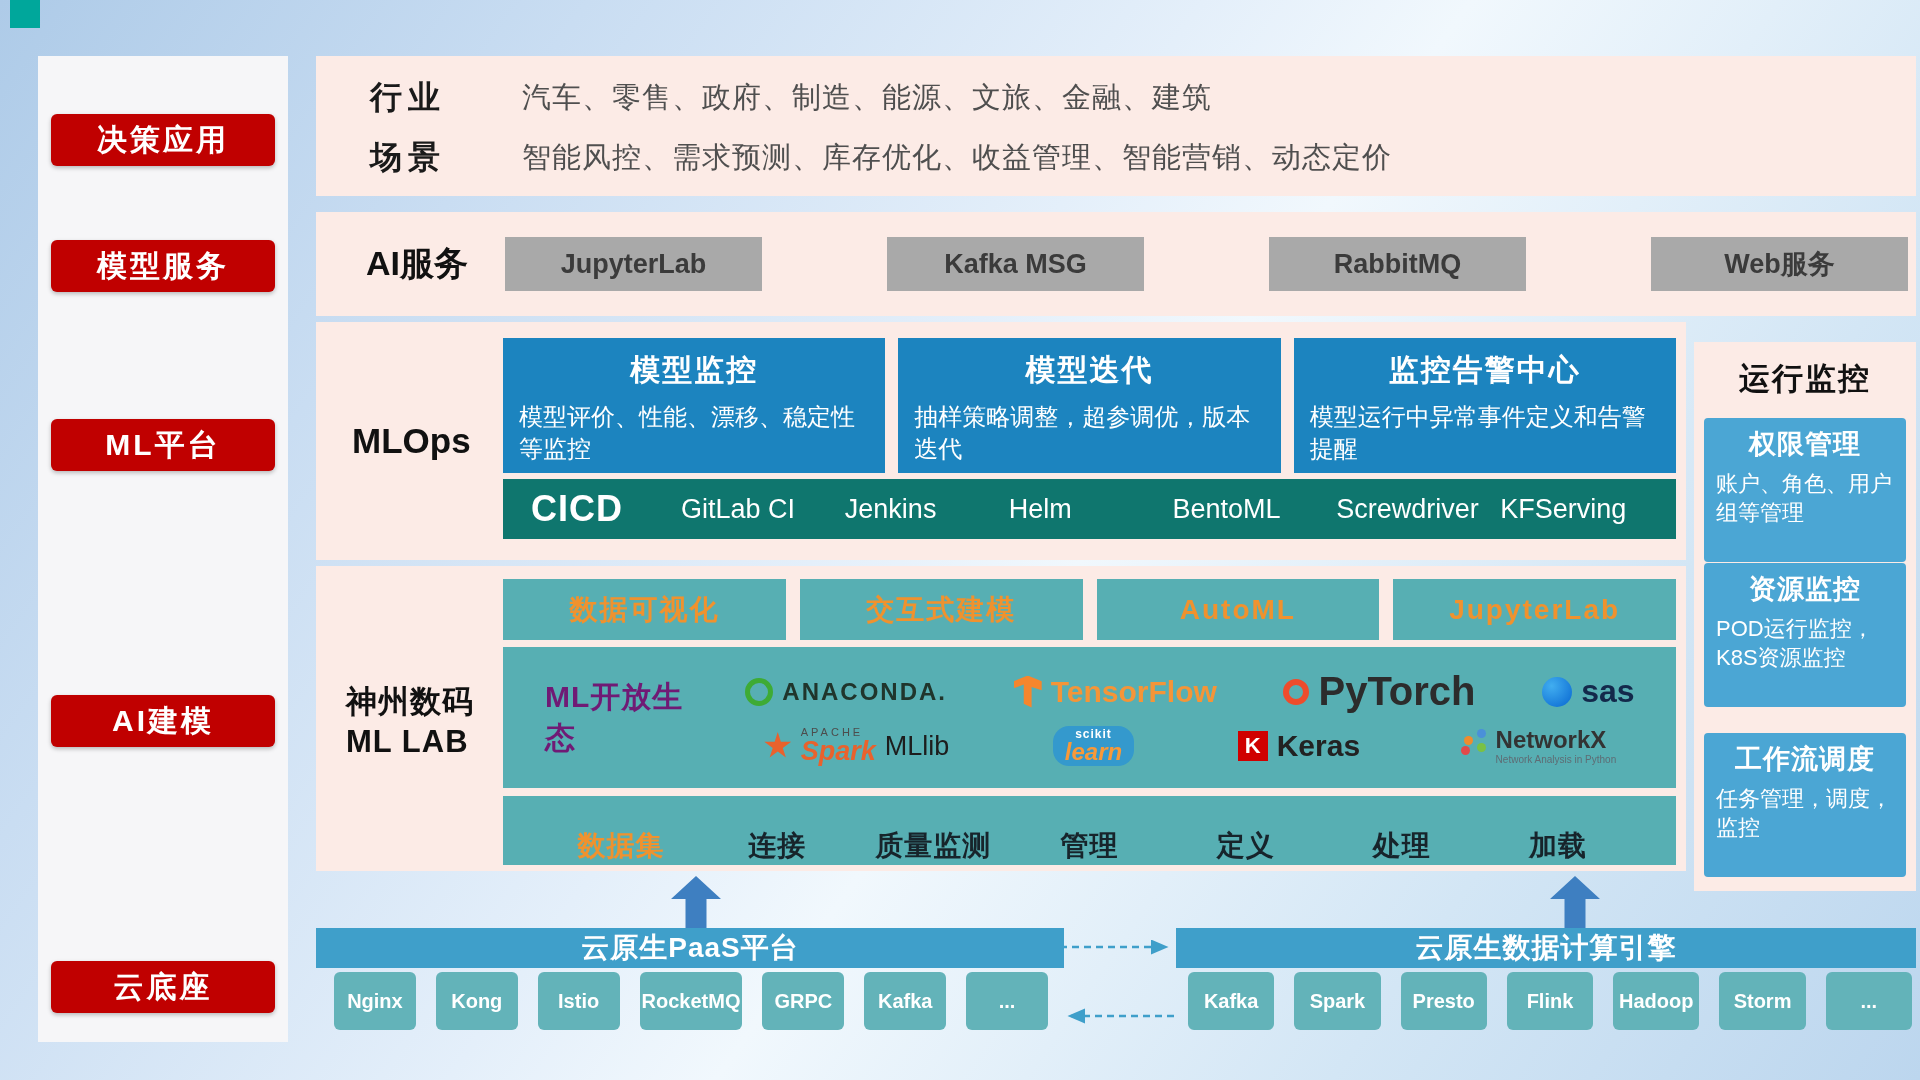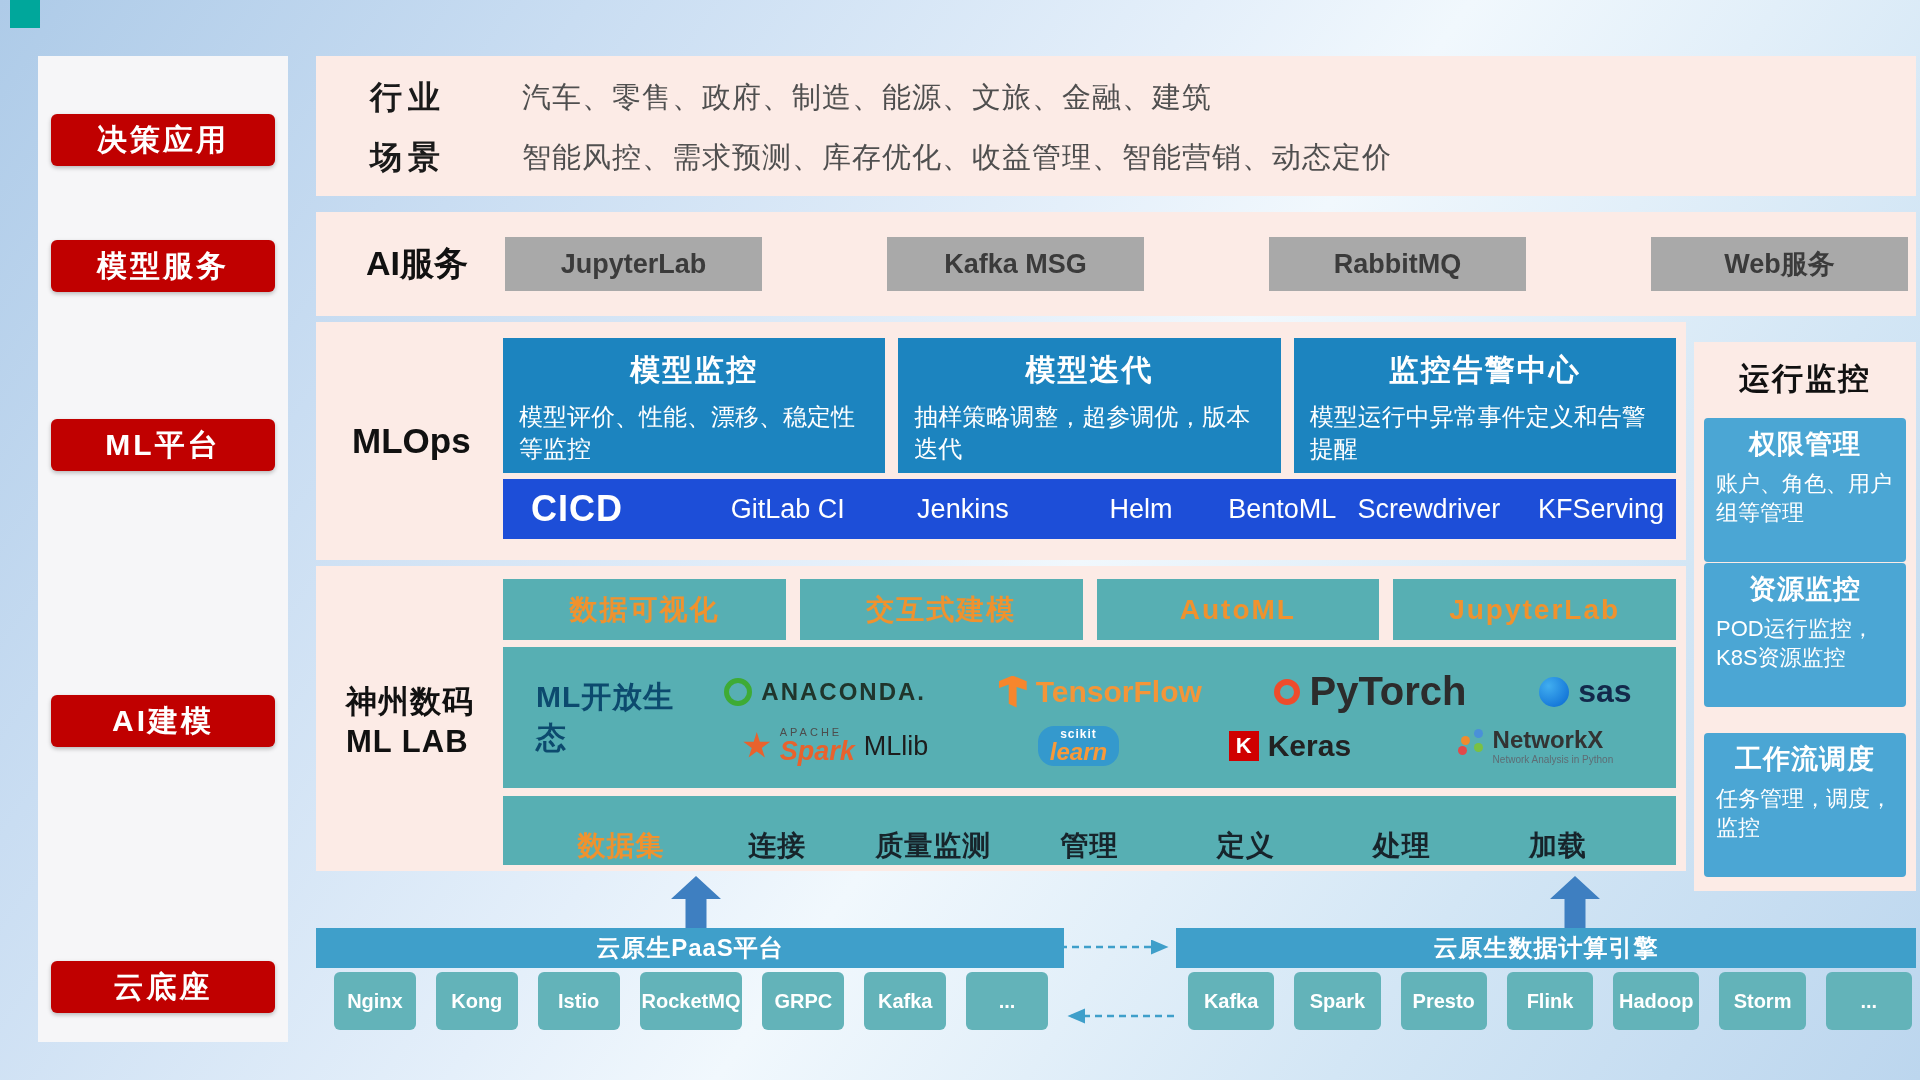--- a/index.html
+++ b/index.html
@@ -25,33 +25,33 @@
   .gray-btn{width:257px;height:54px;background:#a9a9a9;color:#3b3b3b;font-weight:700;font-size:27px;
     display:flex;align-items:center;justify-content:center;}
   
   .panel-mlops{left:316px;top:322px;width:1370px;height:238px;}
   .mlops-label{position:absolute;left:36px;top:0;height:100%;display:flex;align-items:center;
     font-size:35px;font-weight:700;color:#111;}
   .mlops-cards{position:absolute;left:187px;top:16px;width:1173px;height:135px;display:flex;gap:13px;}
   .mlops-card{flex:1;background:#1c84bf;color:#fff;padding:8px 16px;box-sizing:border-box;}
   .mlops-card .ttl{text-align:center;font-size:30px;font-weight:700;margin-top:4px;letter-spacing:2px;}
   .mlops-card .dsc{font-size:24px;margin-top:10px;line-height:1.35;}
-  .cicd-bar{position:absolute;left:187px;top:157px;width:1173px;height:60px;background:#1d4ed8;
+  .cicd-bar{position:absolute;left:187px;top:157px;width:1173px;height:60px;background:#0f766e;
     display:flex;align-items:center;color:#fff;padding:0 12px 0 28px;box-sizing:border-box;}
   .cicd-label{font-size:36px;font-weight:700;width:150px;letter-spacing:1px;}
-  .cicd-item{flex:1;text-align:right;font-size:27px;}
+  .cicd-item{flex:1;text-align:left;font-size:27px;}
   
   .panel-mllab{left:316px;top:566px;width:1370px;height:305px;}
   .mllab-label{position:absolute;left:30px;top:116px;font-size:31px;font-weight:700;color:#111;line-height:1.3;letter-spacing:1px;}
   .mllab-tools{position:absolute;left:187px;top:13px;width:1173px;height:61px;display:flex;gap:14px;}
   .tool-btn{flex:1;background:#57afb3;color:#f0922e;font-weight:700;font-size:28px;letter-spacing:2px;
     display:flex;align-items:center;justify-content:center;}
   .eco-box{position:absolute;left:187px;top:81px;width:1173px;height:141px;background:#57afb3;
     display:flex;align-items:center;box-sizing:border-box;}
-  .eco-label{width:185px;padding-left:33px;font-size:30px;font-weight:700;color:#0c4a6e;box-sizing:border-box;letter-spacing:1px;}
+  .eco-label{width:185px;padding-left:18px;font-size:30px;font-weight:700;color:#701a75;box-sizing:border-box;letter-spacing:1px;margin-left:24px;}
   .eco-logos{flex:1;display:flex;flex-direction:column;gap:12px;padding-right:8px;}
   .eco-row{display:flex;align-items:center;justify-content:space-around;}
   .logo{display:inline-flex;align-items:center;gap:9px;}
   .ana-ring{width:28px;height:28px;border:5px solid #3eab35;border-radius:50%;box-sizing:border-box;}
   .ana-text{font-size:24px;font-weight:800;color:#20352c;letter-spacing:2px;}
   .tf-mark{width:28px;height:32px;background:#f6862d;
     clip-path:polygon(0 18%,50% 0,100% 18%,100% 46%,64% 36%,64% 100%,36% 88%,36% 28%,0 40%);}
   .tf-text{font-size:30px;font-weight:700;color:#f49538;}
   .pt-mark{width:26px;height:26px;border:6px solid #ee4c2c;border-radius:50%;box-sizing:border-box;}
   .pt-text{font-size:40px;font-weight:700;color:#2c2c2c;}
@@ -81,21 +81,21 @@
   
   .panel-monitor{left:1694px;top:322px;width:222px;height:549px;margin-top:20px;}
   .mon-title{text-align:center;margin-top:16px;font-size:31px;font-weight:700;color:#111;letter-spacing:2px;}
   .mon-card{position:absolute;left:10px;width:202px;height:144px;background:#4ba6d4;color:#fff;border-radius:4px;
     box-sizing:border-box;padding:8px 12px;}
   .mon-card .ttl{text-align:center;font-size:27px;font-weight:700;letter-spacing:1px;}
   .mon-card .dsc{font-size:22px;margin-top:8px;line-height:1.3;}
   
   .block-arrow{position:absolute;width:50px;height:52px;background:#3e7fc1;
     clip-path:polygon(50% 0,100% 44%,71% 44%,71% 100%,29% 100%,29% 44%,0 44%);}
-  .flow-bar{position:absolute;top:928px;height:40px;background:#3f9fca;color:#fff;font-weight:700;font-size:24px;
+  .flow-bar{position:absolute;top:928px;height:40px;background:#3f9fca;color:#fff;font-weight:700;font-size:28px;
     display:flex;align-items:center;justify-content:center;letter-spacing:1px;}
   .bar-paas{left:316px;width:748px;} .bar-engine{left:1176px;width:740px;}
   .chips{position:absolute;top:972px;height:58px;display:flex;gap:20px;}
   .chips-paas{left:334px;width:714px;} .chips-engine{left:1188px;width:724px;}
   .chip{flex:1;background:#63b3b9;border-radius:6px;color:#fff;font-weight:700;font-size:20px;
     display:flex;align-items:center;justify-content:center;text-align:center;line-height:1.1;padding:2px;box-sizing:border-box;}
   .dash-arrows{position:absolute;left:1056px;top:930px;}
 </style>
 </head>
 <body>

